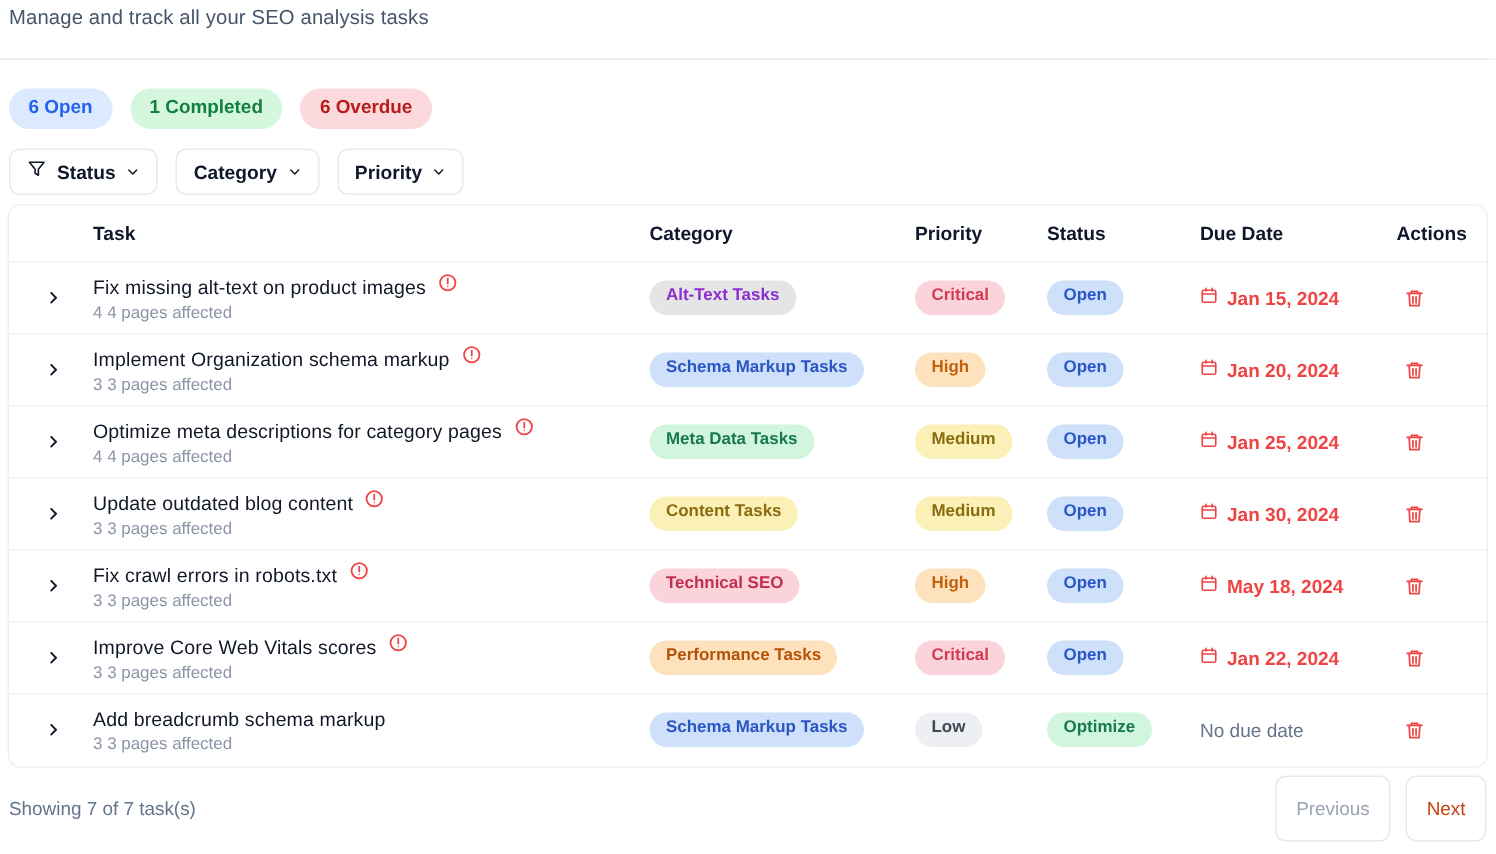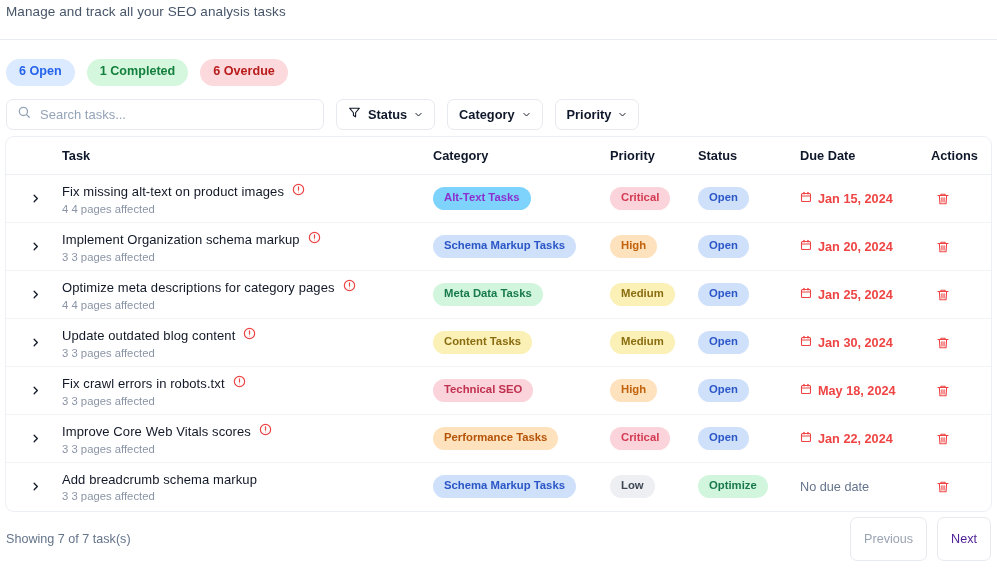--- a/index.html
+++ b/index.html
@@ -133,21 +133,21 @@
   .badge {
     display: inline-block;
     border-radius: 999px;
     font-size: 11.3px;
     font-weight: 700;
     padding: 4px 11px 5px;
     line-height: 1.2;
     white-space: nowrap;
   }
   
-  .cat-alt       { background: #7dd3fc; color: #8b2fd0; }
+  .cat-alt       { background: #e5e5e5; color: #8b2fd0; }
   .cat-schema    { background: #cfe0fb; color: #2a56c6; }
   .cat-meta      { background: #d2f6dd; color: #18794e; }
   .cat-content   { background: #fbf0b6; color: #8a6d11; }
   .cat-technical { background: #fbd3da; color: #c03050; }
   .cat-perf      { background: #fde2bd; color: #b45309; }
   
   .pri-critical { background: #fbd3da; color: #d33b52; }
   .pri-high     { background: #fde2bd; color: #c2620c; }
   .pri-medium   { background: #fbf0b6; color: #8a6d11; }
   .pri-low      { background: #edeff2; color: #3f4754; }
@@ -180,48 +180,39 @@
   .pg-btn {
     height: 44px;
     border: 1px solid #e6e9ee;
     border-radius: 7px;
     background: #fff;
     padding: 0 13px;
     font-size: 12.6px;
     display: flex; align-items: center;
   }
   .pg-prev { color: #9aa3b2; }
-  .pg-next { color: #4c1d95; }
+  .pg-next { color: #c2410c; }
 </style>
 </head>
 <body>
 
 <div class="page">
 
   <div class="subtitle-bar">
     <span>Manage and track all your SEO analysis tasks</span>
   </div>
   <div class="divider-top"></div>
 
   <div class="stats-row" id="stats-row">
       <div class="pill pill-open">6 Open</div>
       <div class="pill pill-completed">1 Completed</div>
       <div class="pill pill-overdue">6 Overdue</div>
     </div>
 
   <div class="toolbar">
-    <div class="search-box">
-      <span>
-        <svg width="14" height="14" viewBox="0 0 24 24" fill="none" stroke="#94a3b8" stroke-width="2.2" stroke-linecap="round">
-            <circle cx="11" cy="11" r="7"></circle>
-            <line x1="16.5" y1="16.5" x2="21" y2="21"></line>
-          </svg>
-      </span>
-      <span class="ph">Search tasks...</span>
-    </div>
 
     <div class="filter-btn">
       <span>
         <svg width="13" height="13" viewBox="0 0 24 24" fill="none" stroke="#111827" stroke-width="2" stroke-linecap="round" stroke-linejoin="round">
             <polygon points="3 4 21 4 14 12.5 14 20 10 17.5 10 12.5"></polygon>
           </svg>
       </span>
       <span>Status</span>
       <span>
         <svg class="caret-g" viewBox="0 0 24 24" fill="none" stroke="#111827" stroke-width="2.6" stroke-linecap="round" stroke-linejoin="round">

